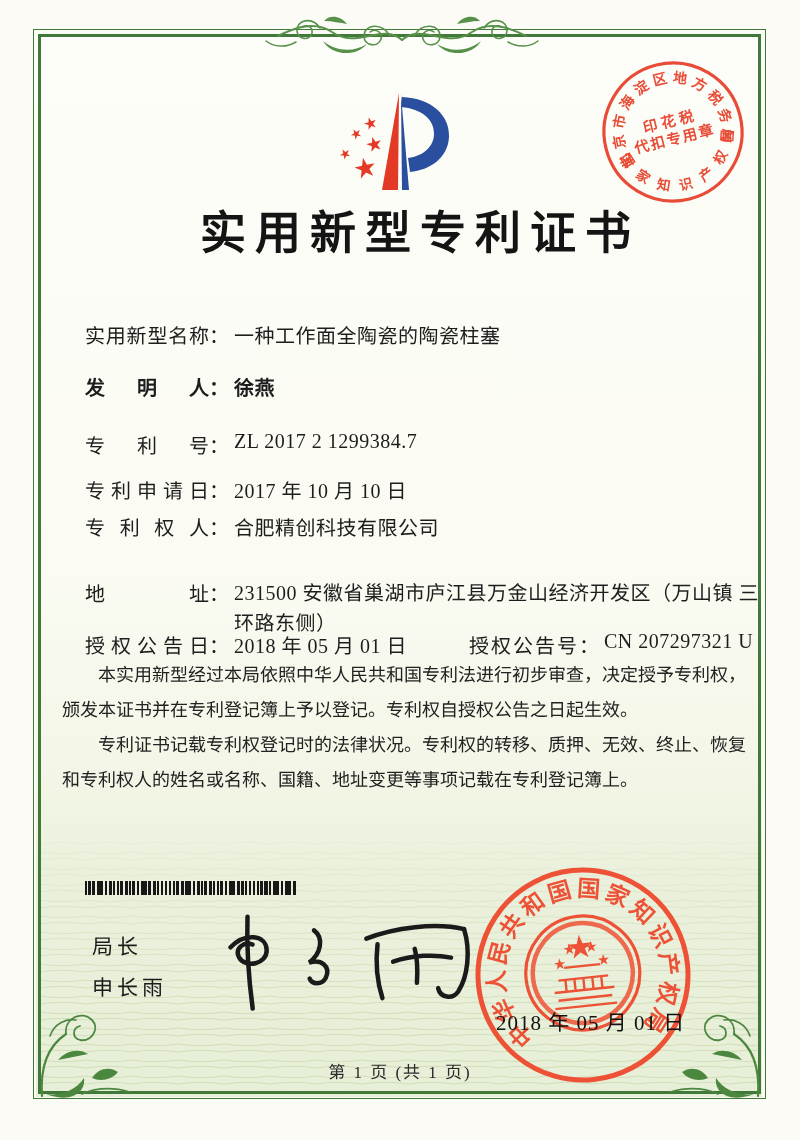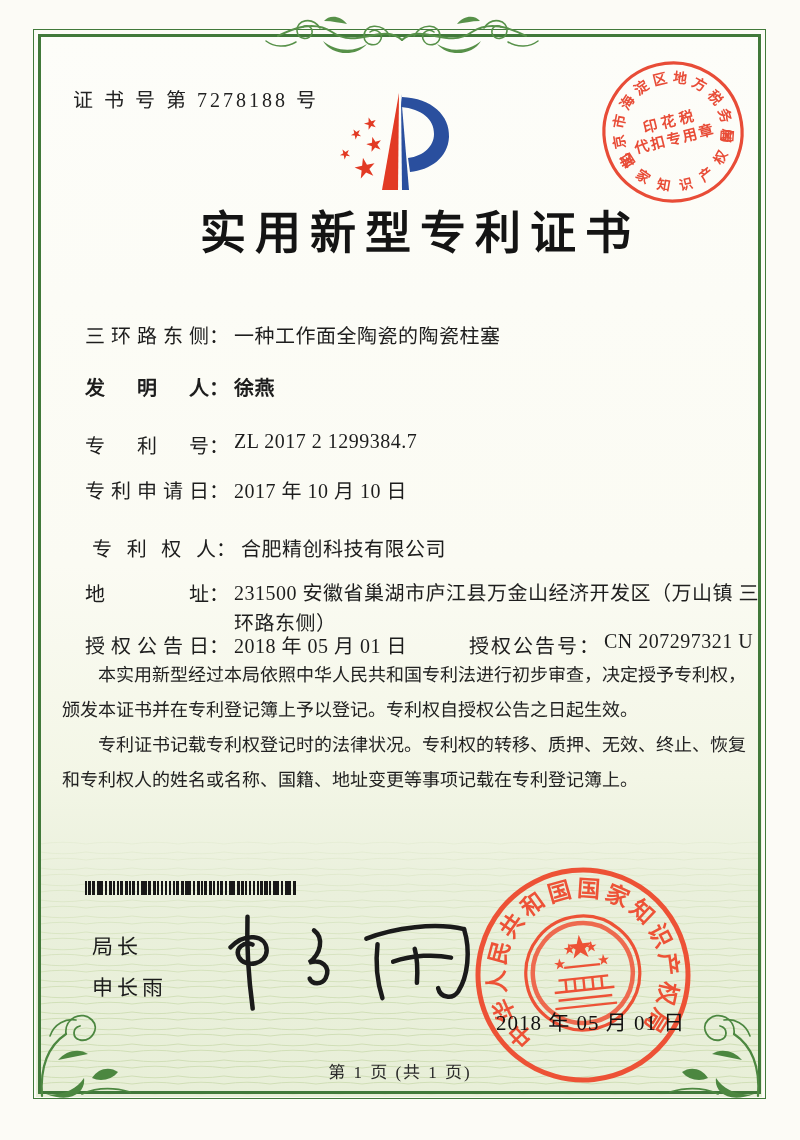--- a/index.html
+++ b/index.html
@@ -118,21 +118,20 @@
       <path d="M6,90 C4,62 12,40 30,28"></path>
       <path d="M30,28 c-2,-16 16,-24 26,-14 c8,8 0,22 -12,20 c-8,-2 -8,-12 0,-14" stroke-width="1.8"></path>
       <path d="M10,88 c16,2 30,-4 38,-16 c2,14 -12,26 -38,16 z" fill="#4c8740" stroke="none"></path>
       <path d="M22,54 c8,-10 22,-12 30,-6 c-10,2 -20,4 -30,6 z" fill="#4c8740" stroke="none"></path>
       <path d="M46,88 c18,-8 34,-6 48,-2" stroke-width="1.8"></path>
       <path d="M56,72 c6,-10 18,-12 26,-6 c-6,8 -18,10 -26,6 z" fill="#4c8740" stroke="none"></path>
       <path d="M14,30 c4,-12 16,-18 26,-16" stroke-width="1.6"></path>
     </g>
   </svg>
 
-  <div class="cert-no">证 书 号 第 7278188 号</div>
 
   <svg class="tax-stamp-svg" width="152" height="152" viewBox="0 0 152 152">
     <g id="tax-stamp-g" transform="rotate(-14 76 76)">
       <circle cx="76" cy="76" r="69" fill="none" stroke="#e7432d" stroke-width="3.2"></circle>
       <text x="76" y="70" text-anchor="middle" font-size="14.5" font-weight="bold" fill="#e7432d" letter-spacing="4">印花税</text>
       <text x="76" y="88" text-anchor="middle" font-size="14.5" font-weight="bold" fill="#e7432d" letter-spacing="2">代扣专用章</text>
     <text x="24.642948120061703" y="92.68691769624715" transform="rotate(-108 24.642948120061703 92.68691769624715)" text-anchor="middle" dominant-baseline="central" font-size="14" font-weight="bold" fill="#e7432d">北</text>
         <text x="22.106556664873338" y="72.60931194541708" transform="rotate(-86.4 22.106556664873338 72.60931194541708)" text-anchor="middle" dominant-baseline="central" font-size="14" font-weight="bold" fill="#e7432d">京</text>
         <text x="27.13933916683495" y="53.00791825548607" transform="rotate(-64.8 27.13933916683495 53.00791825548607)" text-anchor="middle" dominant-baseline="central" font-size="14" font-weight="bold" fill="#e7432d">市</text>
         <text x="39.034456279850815" y="36.63569411924377" transform="rotate(-43.2 39.034456279850815 36.63569411924377)" text-anchor="middle" dominant-baseline="central" font-size="14" font-weight="bold" fill="#e7432d">海</text>
@@ -161,36 +160,36 @@
     <text x="33" y="84" text-anchor="middle" font-size="22" fill="#e23a24" transform="rotate(-12 33 76)">★</text>
     <polygon points="67,1 50,98 66,98" fill="#e23a24"></polygon>
     <polygon points="69,2 70,98 77,98" fill="#2a4f9e"></polygon>
     <path d="M70,5 C100,6 118,24 117,45 C116,66 98,78 78,80 L76,66 C92,64 102,54 102,42 C102,27 90,17 69,15 Z" fill="#2a4f9e"></path>
   </svg>
 
   <div class="title">实用新型专利证书</div>
 
   <div class="fields">
     <div class="field-row" style="top:320px;">
-      <span class="field-label">三环路东侧</span><span class="field-colon">：</span>
+      <span class="field-label">实用新型名称</span><span class="field-colon">：</span>
       <span class="field-value">一种工作面全陶瓷的陶瓷柱塞</span>
     </div>
     <div class="field-row" style="top:372px;font-weight:bold;">
       <span class="field-label">发明人</span><span class="field-colon">：</span>
       <span class="field-value">徐燕</span>
     </div>
     <div class="field-row" style="top:430px;">
       <span class="field-label">专利号</span><span class="field-colon">：</span>
       <span class="field-value">ZL 2017 2 1299384.7</span>
     </div>
     <div class="field-row" style="top:475px;">
       <span class="field-label">专利申请日</span><span class="field-colon">：</span>
       <span class="field-value">2017 年 10 月 10 日</span>
     </div>
-    <div class="field-row" style="top:533px;margin-left:7px;">
+    <div class="field-row" style="top:512px;">
       <span class="field-label">专利权人</span><span class="field-colon">：</span>
       <span class="field-value">合肥精创科技有限公司</span>
     </div>
     <div class="field-row" style="top:578px;">
       <span class="field-label">地址</span><span class="field-colon">：</span>
       <span class="field-value wrap">231500 安徽省巢湖市庐江县万金山经济开发区（万山镇 三环路东侧）</span>
     </div>
     <div class="field-row" style="top:630px;width:670px;">
       <span>
         <span class="field-label">授权公告日</span><span class="field-colon">：</span>

